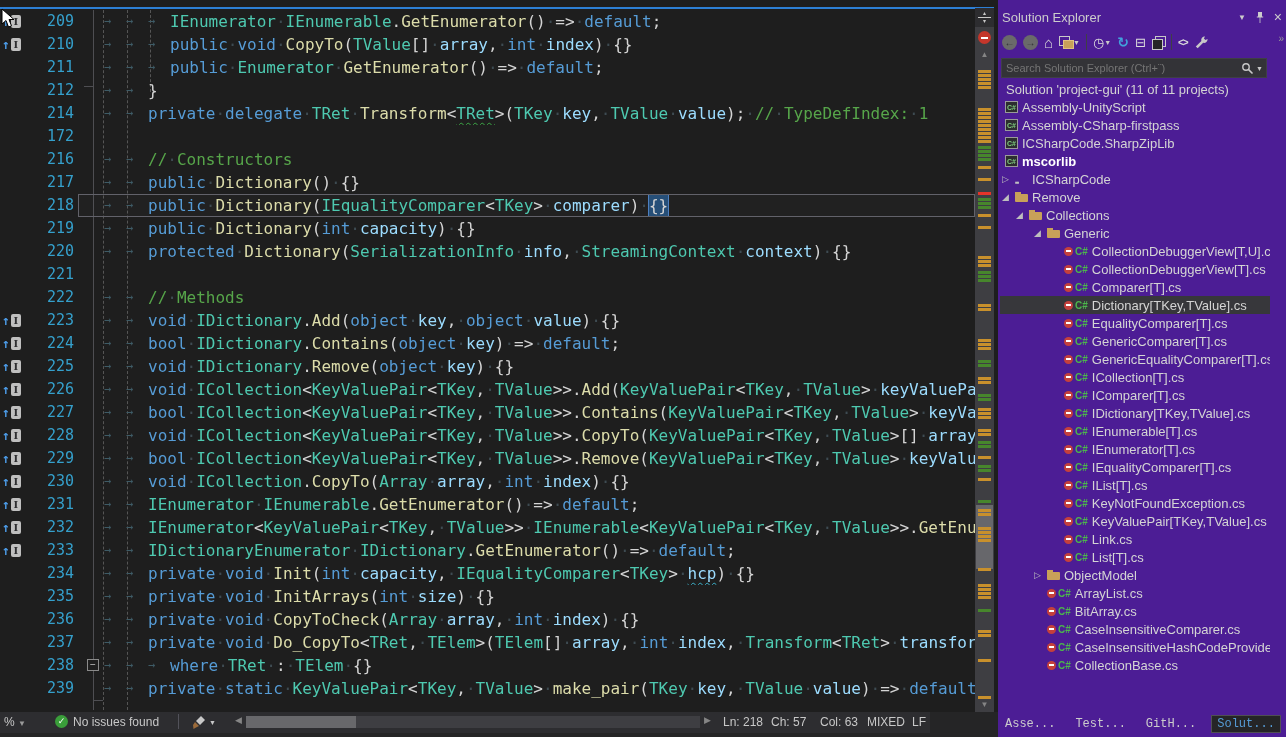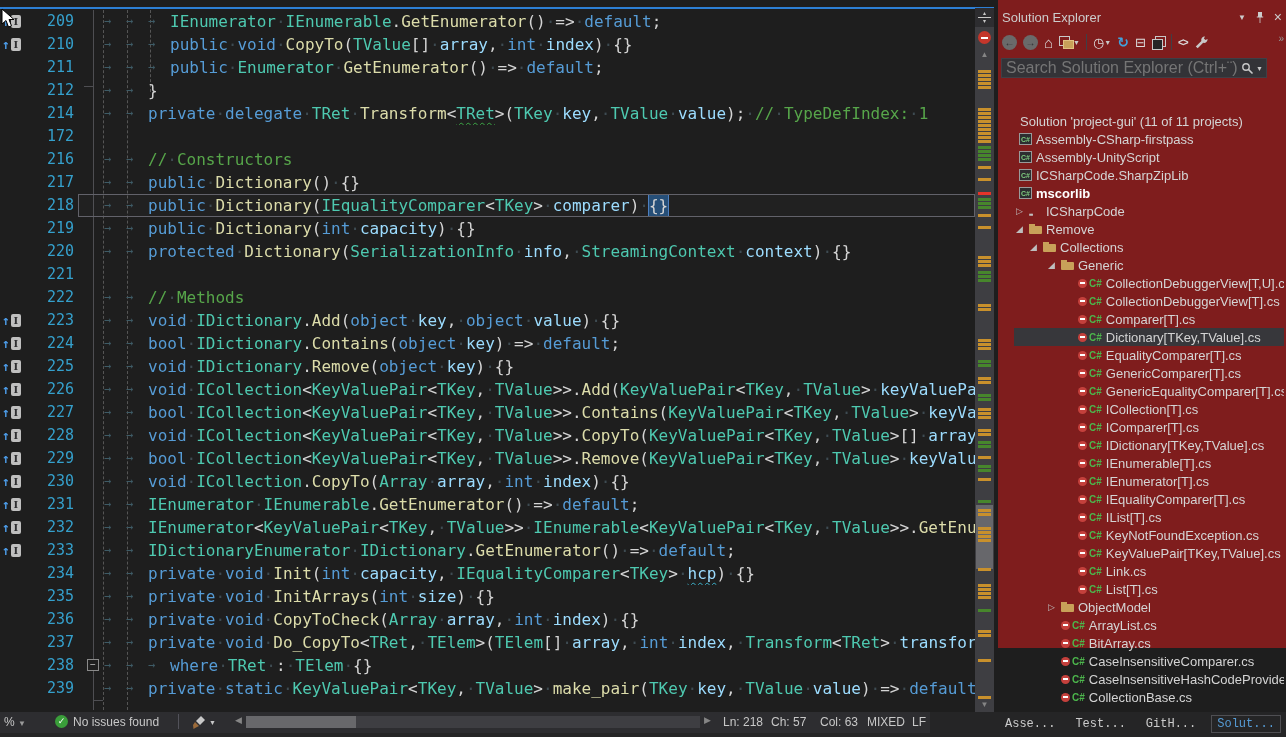--- a/index.html
+++ b/index.html
@@ -51,43 +51,43 @@
   .ed-status .abs { position:absolute; top:3px; }
   .zoomctl { left:4px; } .zoomctl .dd { color:#9A9A9A; font-size:8px; }
   .chk { position:absolute; left:55px; top:3px; width:13px; height:13px; border-radius:50%; background:#3A9E3A; color:#fff;
          font-size:9px; line-height:13px; text-align:center; }
   .issues { left:73px; }
   .sep { position:absolute; top:2px; width:1px; height:15px; background:#52525A; }
   .hsb { position:absolute; left:246px; top:4px; width:454px; height:12px; background:#3E3E42; }
   .hthumb { position:absolute; left:0; top:0; width:110px; height:12px; background:#68686B; }
   .sarrow { color:#858585; font-size:9px; }
   
-  .panel { position:absolute; left:998px; top:0; width:288px; height:648px; background:#7f1d1d; color:#CCCCCC; }
+  .panel { position:absolute; left:998px; top:0; width:288px; height:737px; background:#4c1d95; color:#CCCCCC; }
   .p-title { position:absolute; left:4px; top:10px; font-size:13px; color:#CCCCCC; }
   .p-ticons { position:absolute; right:4px; top:9px; display:flex; gap:8px; align-items:center; }
   .p-ticons span { color:#CCC; font-size:12px; }
   .p-toolbar { position:absolute; left:4px; top:31px; height:22px; display:flex; align-items:center; gap:6px; }
   .tbi { display:inline-flex; align-items:center; justify-content:center; color:#DCDCDC; font-size:13px; }
   .tbi.circ { width:15px; height:15px; border-radius:50%; background:#6A6A6A; color:#2D2D30; font-size:10px; font-weight:bold; }
   .tbi .dd, .dd { color:#C8C8C8; font-size:7px; }
   .tsep { width:1px; height:16px; background:#3F3F46; }
   .ic-sync { position:relative; width:14px; height:12px; }
   .ic-sync::before { content:""; position:absolute; left:0; top:0; width:9px; height:8px; border:1px solid #C8C8C8; }
   .ic-sync::after { content:""; position:absolute; left:4px; top:4px; width:9px; height:7px; background:#C8A159; border:1px solid #E0C080; }
   .ic-docs { position:relative; width:13px; height:13px; }
   .ic-docs::before { content:""; position:absolute; left:3px; top:0; width:9px; height:9px; border:1px solid #C8C8C8; }
   .ic-docs::after { content:""; position:absolute; left:0; top:3px; width:9px; height:9px; border:1px solid #C8C8C8; background:#252526; }
   .refresh { color:#41A1DC; font-weight:bold; font-size:14px; }
   .codeic { font-size:10px; font-weight:bold; letter-spacing:-1px; }
   .p-overflow { position:absolute; right:2px; top:33px; color:#999; font-size:10px; }
   .searchbox { position:absolute; left:3px; top:58px; width:266px; height:20px; background:#333337; border:1px solid #3F3F46; display:flex; align-items:center; }
-  .searchbox input { flex:1; background:transparent; border:none; outline:none; color:#999; font-size:16px; padding:0 4px;
+  .searchbox input { flex:1; background:transparent; border:none; outline:none; color:#999; font-size:11px; padding:0 4px;
                      font-family:"Liberation Sans","DejaVu Sans",sans-serif; }
   .searchbox .mg { display:flex; align-items:center; gap:2px; padding-right:3px; }
-  .tree { position:absolute; left:16px; top:80px; width:270px; height:615px; overflow:hidden; font-size:13px;margin-top:32px; }
+  .tree { position:absolute; left:2px; top:80px; width:270px; height:615px; overflow:hidden; font-size:13px; }
   .trow { position:relative; height:18px; display:flex; align-items:center; white-space:nowrap; }
   .trow.sel { background:#37373B; }
   .ar { width:13px; flex:none; font-size:9px; color:#BEBEBE; text-align:left; }
   .lbl { color:#D4D4D4; padding-left:4px; }
   .trow.bold .lbl { font-weight:bold; color:#FFF; }
   .ic-proj { width:13px; height:12px; flex:none; border:1px solid #9A9A9A; background:#2D2D30; color:#7FCC7F;
              font-size:7px; font-weight:bold; display:inline-flex; align-items:center; justify-content:center; }
   .ic-refs { width:13px; height:12px; flex:none; position:relative; }
   .ic-refs::before { content:"▪▪"; color:#C0C0C0; font-size:8px; line-height:12px; letter-spacing:-1px; }
   .ic-folder { width:13px; height:12px; flex:none; position:relative; }
@@ -303,25 +303,25 @@
         <span class="dd">▼</span>
       </span>
     </div>
 
     <div class="tree">
         <div class="trow" style="padding-left: 2px;">
           <span class="lbl">Solution 'project-gui' (11 of 11 projects)</span>
         </div>
         <div class="trow" style="padding-left: 5px;">
           <span class="ic-proj">C#</span>
-          <span class="lbl">Assembly-CSharp-firstpass</span>
+          <span class="lbl">Assembly-UnityScript</span>
         </div>
         <div class="trow" style="padding-left: 5px;">
           <span class="ic-proj">C#</span>
-          <span class="lbl">Assembly-UnityScript</span>
+          <span class="lbl">Assembly-CSharp-firstpass</span>
         </div>
         <div class="trow" style="padding-left: 5px;">
           <span class="ic-proj">C#</span>
           <span class="lbl">ICSharpCode.SharpZipLib</span>
         </div>
         <div class="trow bold" style="padding-left: 5px;">
           <span class="ic-proj">C#</span>
           <span class="lbl">mscorlib</span>
         </div>
         <div class="trow" style="padding-left: 2px;">

